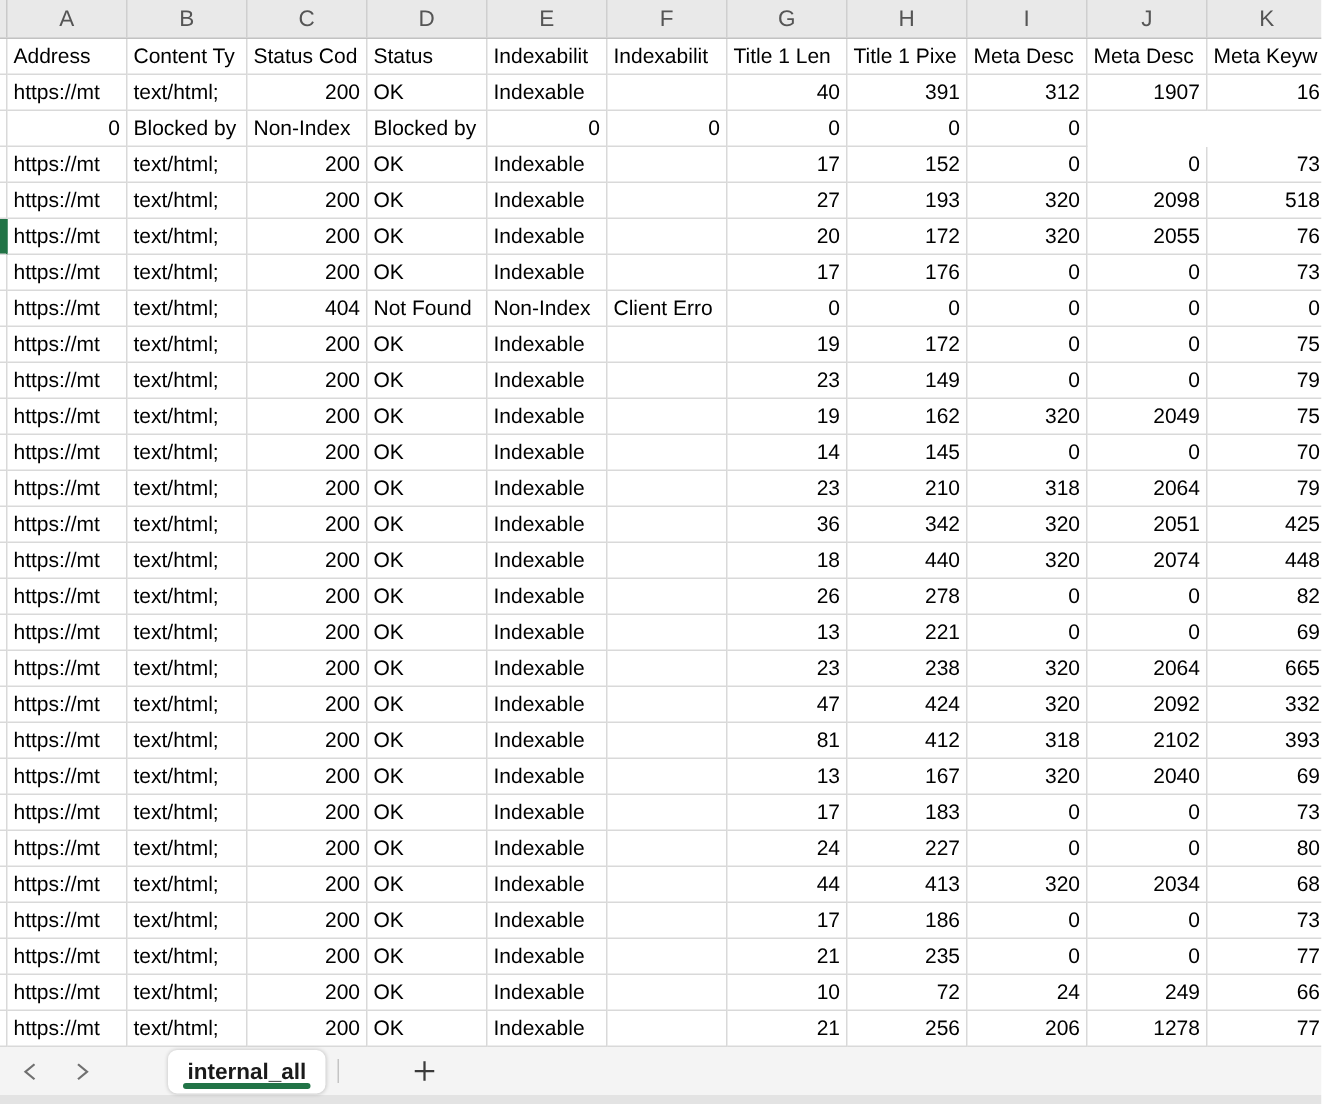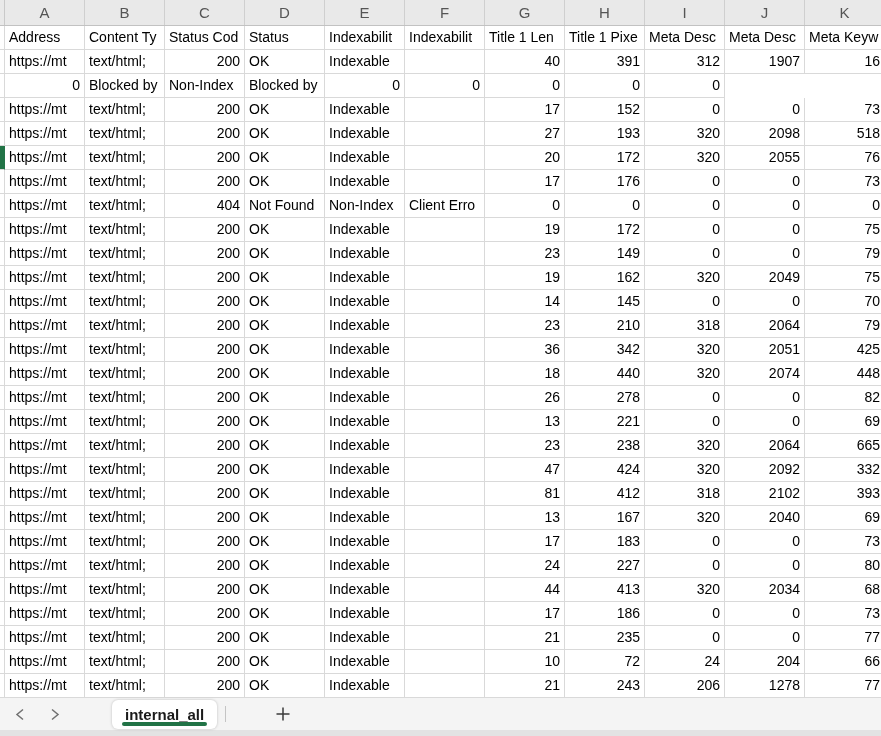--- a/index.html
+++ b/index.html
@@ -434,33 +434,33 @@
         <div class="gutter"></div>
         <div class="cell">https://mt</div>
         <div class="cell">text/html;</div>
         <div class="cell num">200</div>
         <div class="cell">OK</div>
         <div class="cell">Indexable</div>
         <div class="cell"></div>
         <div class="cell num">10</div>
         <div class="cell num">72</div>
         <div class="cell num">24</div>
-        <div class="cell num">204</div>
+        <div class="cell num">249</div>
         <div class="cell num">66</div>
       </div>
       <div class="row">
         <div class="gutter"></div>
         <div class="cell">https://mt</div>
         <div class="cell">text/html;</div>
         <div class="cell num">200</div>
         <div class="cell">OK</div>
         <div class="cell">Indexable</div>
         <div class="cell"></div>
         <div class="cell num">21</div>
-        <div class="cell num">243</div>
+        <div class="cell num">256</div>
         <div class="cell num">206</div>
         <div class="cell num">1278</div>
         <div class="cell num">77</div>
       </div>
     </div>
 
   <div class="tabbar">
     <button class="navbtn">
       <span>
         <svg width="13" height="13" viewBox="0 0 13 13">

